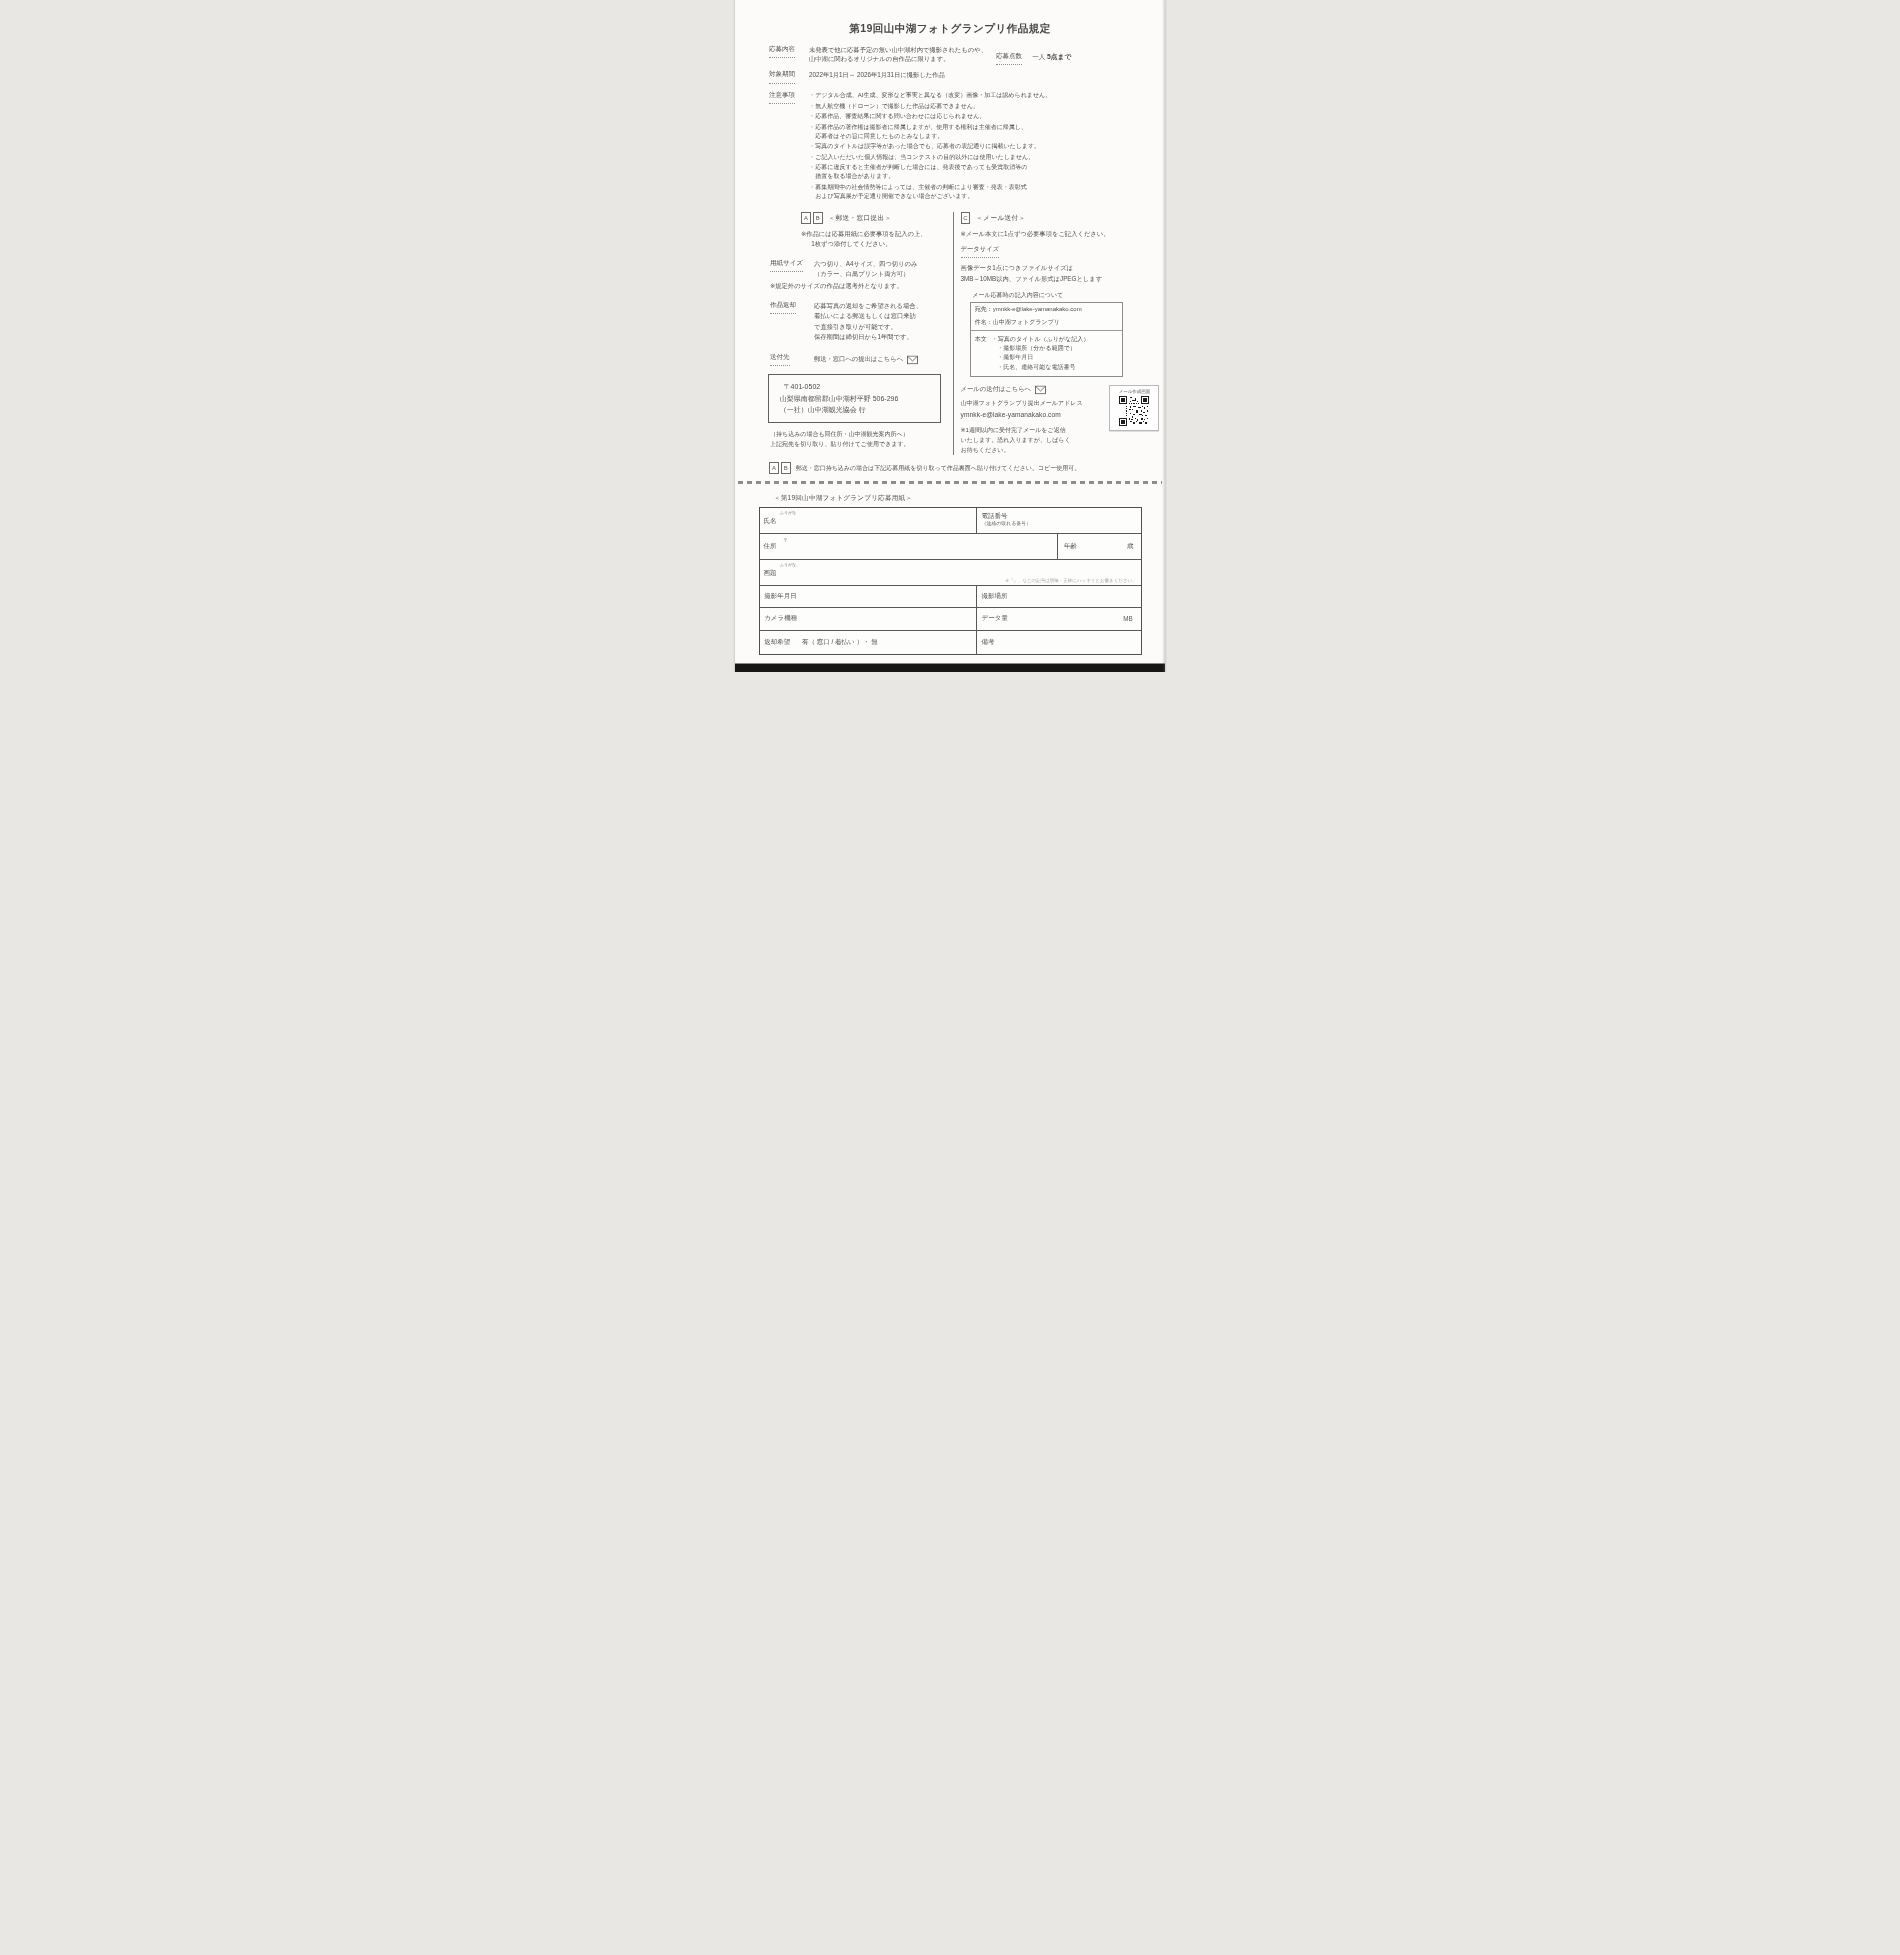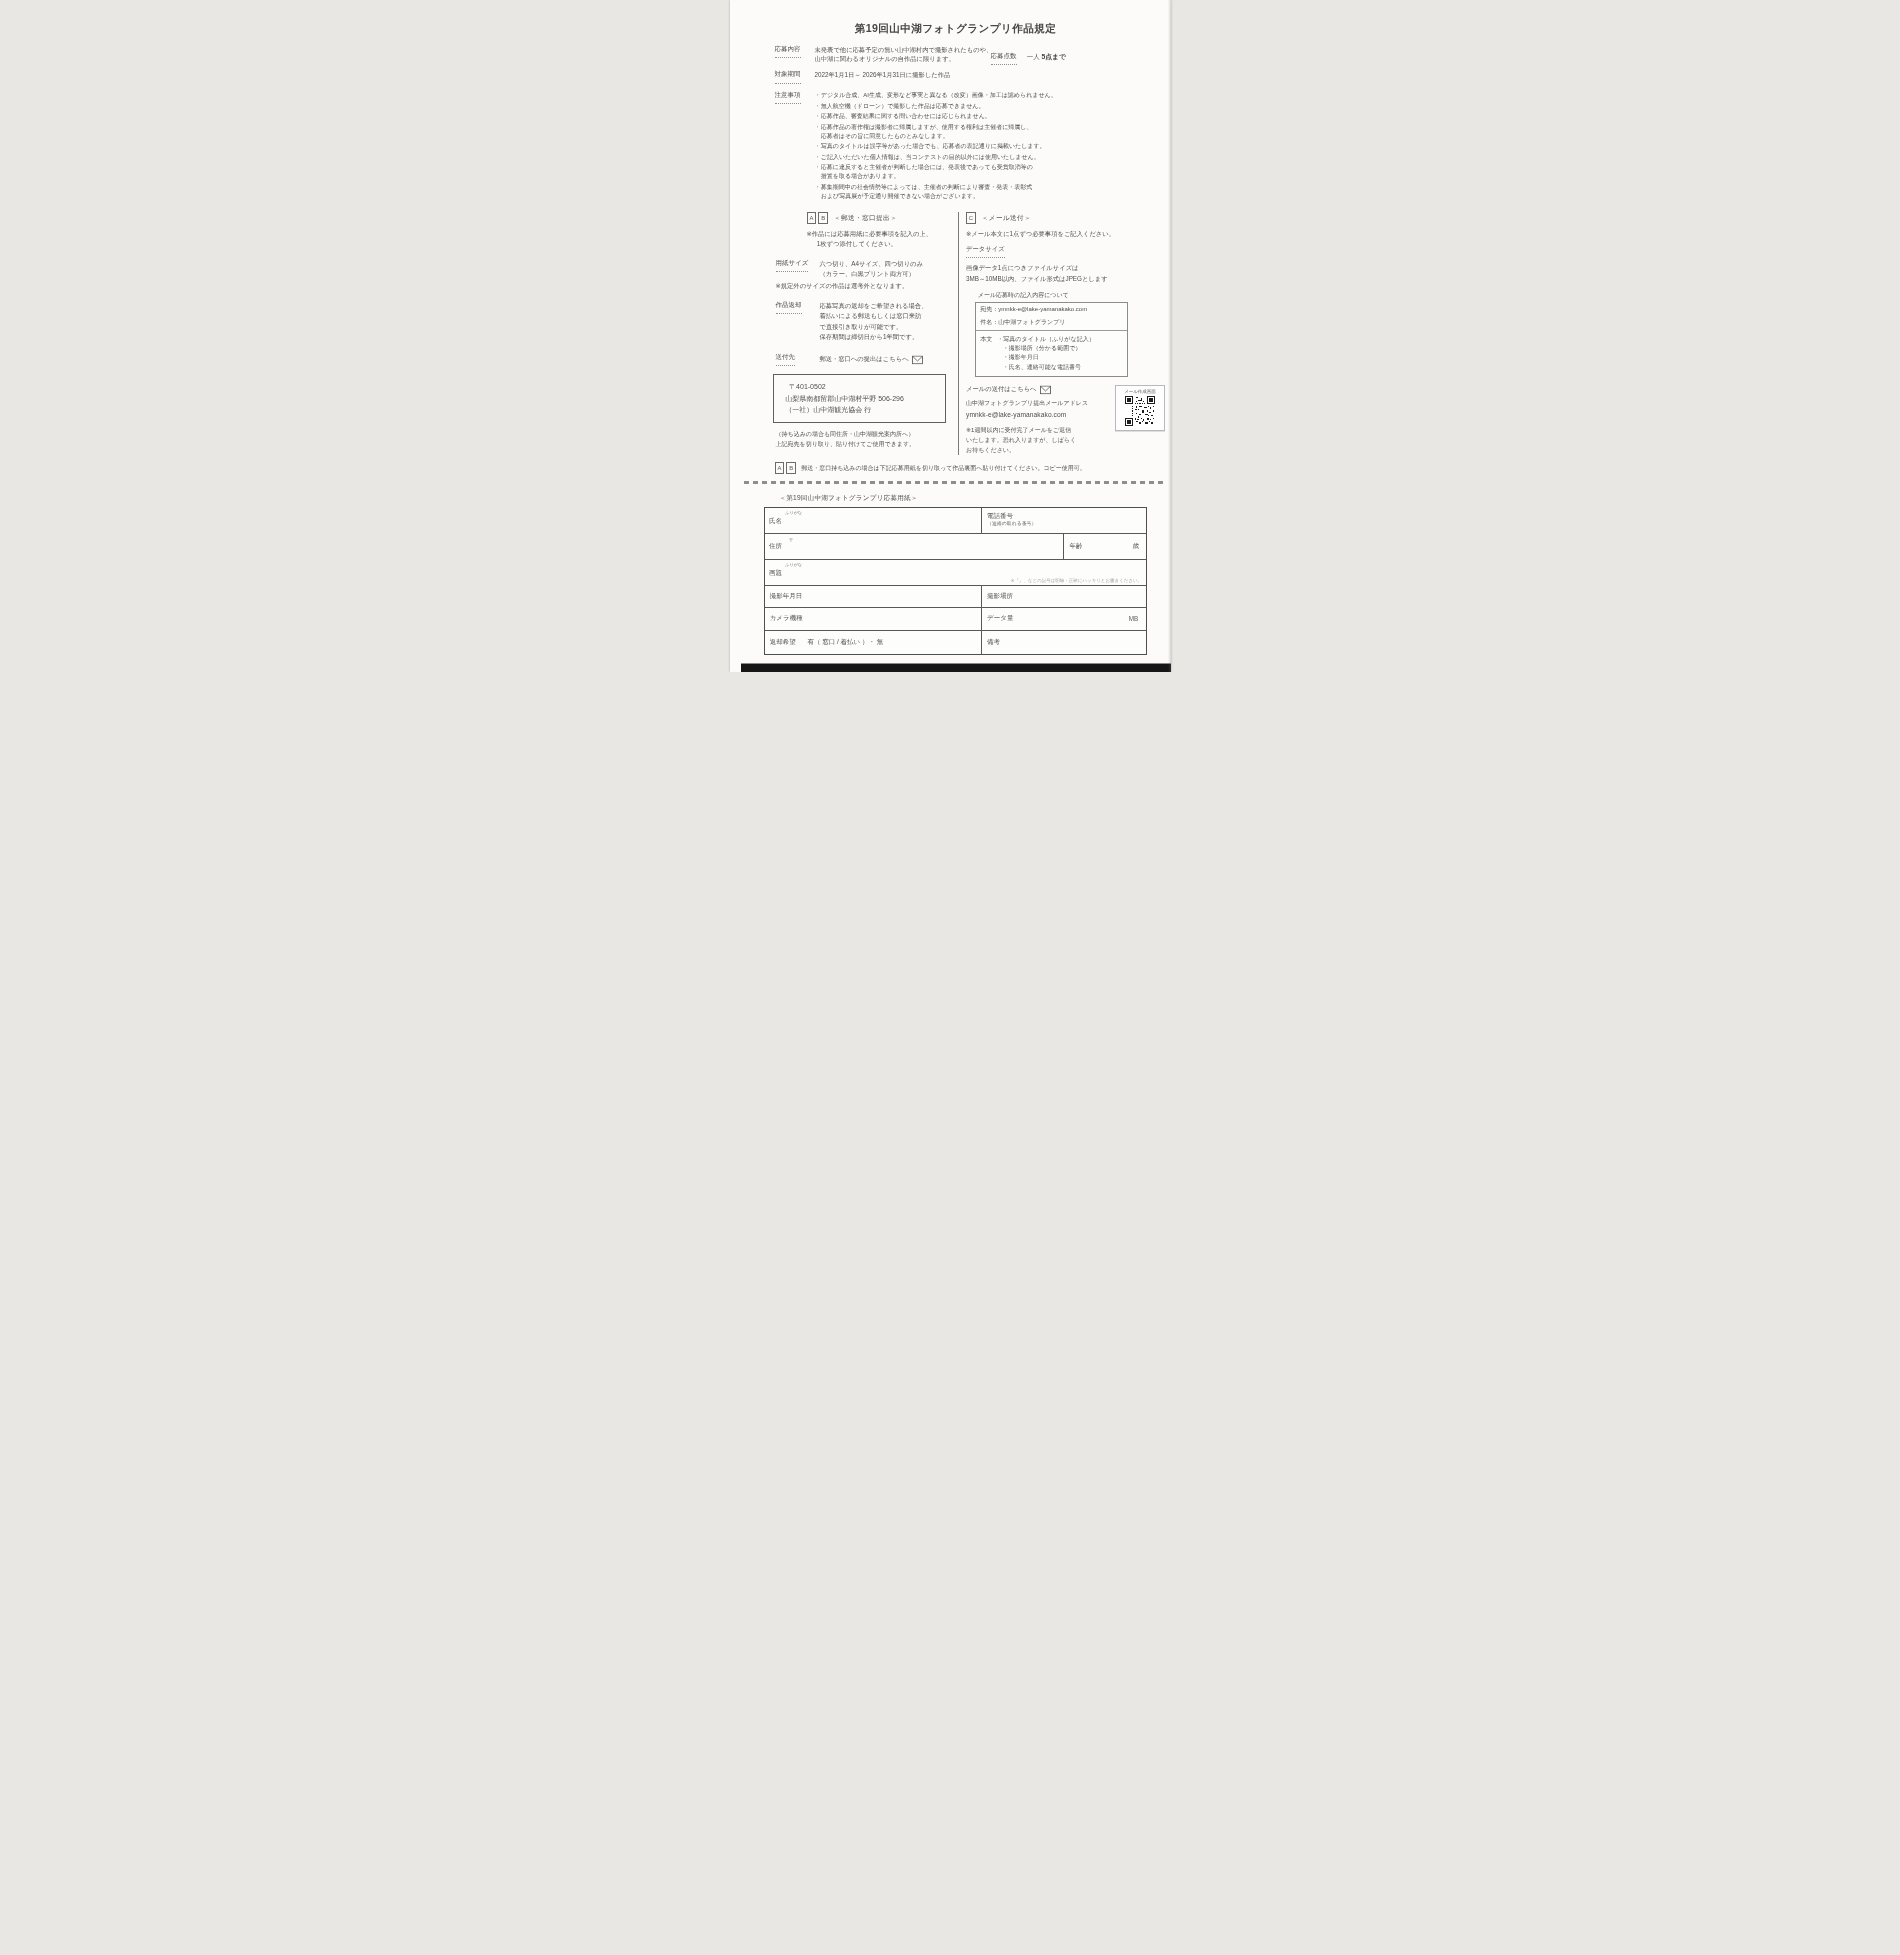--- a/index.html
+++ b/index.html
@@ -5,21 +5,20 @@
   html,body{margin:0;padding:0;background:#e8e7e4;}
   .page{
     position:relative;
     width:430px;
     margin:0 auto;
     background:#fcfbf9;
     font-family:"Liberation Sans","DejaVu Sans",sans-serif;
     color:#4e4e4e;
     overflow:hidden;
     box-shadow:0 0 2.3px rgba(0,0,0,.25);
-    padding-left:11px;
   }
   .page::after{
     content:'';position:absolute;top:0;right:0;width:2.7px;height:100%;
     background:linear-gradient(to left, rgba(110,110,110,.28), rgba(110,110,110,0));
     pointer-events:none;
   }
   
   .title{
     padding-top:22px;text-align:center;font-size:10.6px;font-weight:bold;
     color:#474747;letter-spacing:0.4px;

